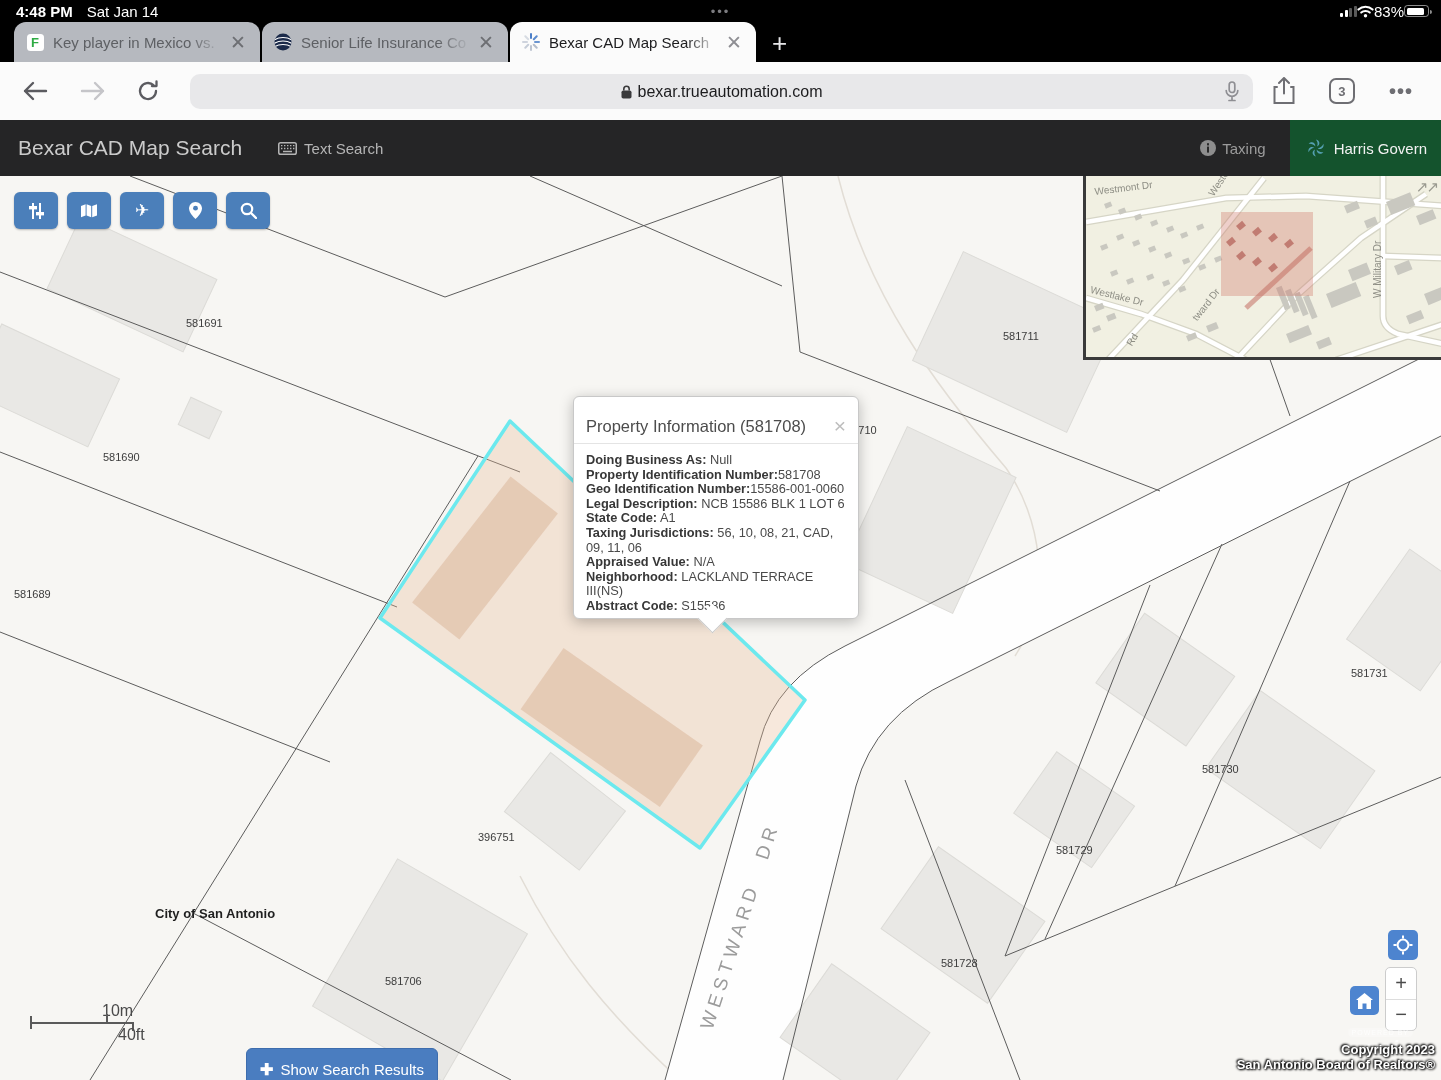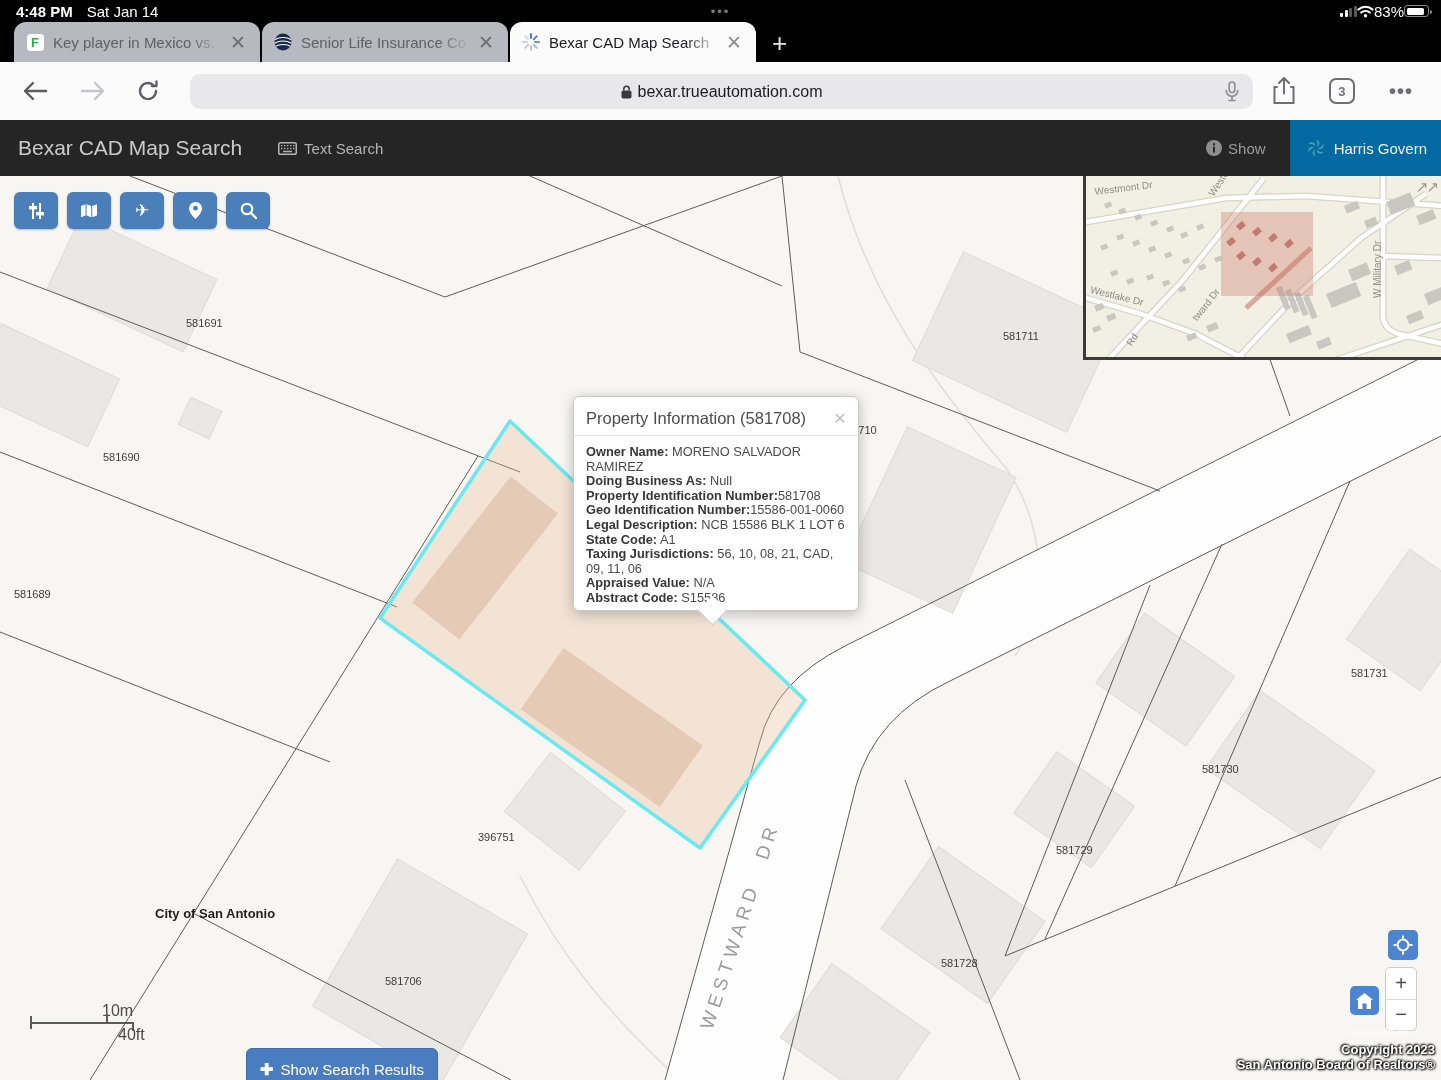--- a/index.html
+++ b/index.html
@@ -54,21 +54,21 @@
                 font-size:13px; font-weight:600; display:flex; align-items:center; justify-content:center; }
   .dots3 { color:#6e6e73; font-size:20px; letter-spacing:1px; font-weight:700; }
 
   
   .site-header { position:absolute; left:0; top:120px; width:100%; height:56px; background:#252526;
                  display:flex; align-items:center; color:#ccc; }
   .sh-title { font-size:21px; color:#cbcbcb; margin-left:18px; }
   .sh-textsearch { display:flex; align-items:center; gap:7px; margin-left:36px; color:#b5b5b5; font-size:15px; }
   .sh-right { position:absolute; right:0; top:0; height:56px; display:flex; align-items:center; }
   .sh-about { display:flex; align-items:center; gap:6px; color:#9b9b9b; font-size:15px; padding:0 24px; height:56px; }
-  .sh-brand { display:flex; align-items:center; gap:8px; background:#0369a1; height:56px; padding:0 14px 0 16px;
+  .sh-brand { display:flex; align-items:center; gap:8px; background:#14532d; height:56px; padding:0 14px 0 16px;
               color:#f2f2f2; font-size:15px; }
 
   
   .map { position:absolute; left:0; top:176px; width:1441px; height:904px; background:#f7f6f3; overflow:hidden; }
   .map svg.basemap { position:absolute; left:0; top:0; }
   .parcel-label { position:absolute; font-size:11px; color:#3c3c3c; white-space:nowrap;margin-top:29px; }
   .city-label { position:absolute; font-size:13px; font-weight:700; color:#1f1f1f; white-space:nowrap; }
   .street-label { position:absolute; left:740px; top:750px; transform:translate(-50%,-50%) rotate(-72deg);
                   font-size:19px; color:#9b9b9b; letter-spacing:5px; word-spacing:16px; white-space:nowrap; }
 
@@ -79,21 +79,21 @@
 
   
   .minimap { position:absolute; right:0; top:0; width:358px; height:184px; background:#f1f0e2;
              border-left:3px solid #3a3a3a; border-bottom:3px solid #3a3a3a; overflow:hidden; }
   .mm-label { position:absolute; font-size:10px; color:#8e8e85; white-space:nowrap; transform-origin:left top; }
   .mm-expand { position:absolute; right:4px; top:2px; color:#9a9a90; font-size:15px; letter-spacing:-2px; }
 
   
   .popup { position:absolute; left:573px; top:220px; width:286px; background:#fff; border:1px solid #c8c8c8;
            border-radius:6px; box-shadow:0 3px 14px rgba(0,0,0,.25); z-index:5; }
-  .popup-header { display:flex; padding:12px 12px 7px; border-bottom:1px solid #e4e4e4; }
+  .popup-header { display:flex; padding:20px 12px 7px; border-bottom:1px solid #e4e4e4; }
   .popup-title { flex:1; font-size:16.5px; color:#4c4c4c; }
   .popup-close { color:#bdbdbd; font-size:21px; line-height:18px; font-weight:400; }
   .popup-body { padding:9px 12px 4px; font-size:12.8px; line-height:14.6px; color:#4a4a4a; }
   .popup-body b { color:#373737; }
   .popup-actions { display:flex; padding:8px 12px 10px; }
   .pbtn { background:#4478bd; border:1px solid #3a6ba6; color:#fff; font-size:14.5px; height:33px;
           display:flex; align-items:center; justify-content:center; padding:0 14px;
           font-family:"Liberation Sans",sans-serif; }
   .pbtn + .pbtn { margin-left:-1px; }
   .pbtn:first-child { border-radius:4px 0 0 4px; }
@@ -255,21 +255,21 @@
       </svg>
       <span>Text Search</span>
     </span>
     <div class="sh-right">
       <span class="sh-about">
         <svg width="16" height="16" viewBox="0 0 16 16">
           <circle cx="8" cy="8" r="8" fill="#8e8e8e"></circle>
           <rect x="7" y="6.6" width="2" height="6" fill="#2a2a2a"></rect>
           <rect x="7" y="3.2" width="2" height="2.2" fill="#2a2a2a"></rect>
         </svg>
-        <span>Show</span>
+        <span>Taxing</span>
       </span>
       <span class="sh-brand">
         <svg width="20" height="20" viewBox="0 0 20 20">
           <g fill="#55a0b2">
             <path d="M10 1.5 C14 2.5 14.6 7 11 8.6 C12.2 6 11.6 3.6 10 1.5 Z"></path>
             <path d="M10 1.5 C14 2.5 14.6 7 11 8.6 C12.2 6 11.6 3.6 10 1.5 Z" transform="rotate(60 10 10)"></path>
             <path d="M10 1.5 C14 2.5 14.6 7 11 8.6 C12.2 6 11.6 3.6 10 1.5 Z" transform="rotate(120 10 10)"></path>
             <path d="M10 1.5 C14 2.5 14.6 7 11 8.6 C12.2 6 11.6 3.6 10 1.5 Z" transform="rotate(180 10 10)"></path>
             <path d="M10 1.5 C14 2.5 14.6 7 11 8.6 C12.2 6 11.6 3.6 10 1.5 Z" transform="rotate(240 10 10)"></path>
             <path d="M10 1.5 C14 2.5 14.6 7 11 8.6 C12.2 6 11.6 3.6 10 1.5 Z" transform="rotate(300 10 10)"></path>
@@ -475,28 +475,28 @@
         </div>
       <div class="mm-expand">↗↗</div>
     </div>
 
     <div class="popup">
       <div class="popup-header">
         <span class="popup-title">Property Information (581708)</span>
         <span class="popup-close">×</span>
       </div>
       <div class="popup-body" id="popup-fields">
-          <div><b>Owner Name:</b><span> MORENO SALVADOR RAMIREZ</span></div>
           <div><b>Doing Business As:</b><span> Null</span></div>
           <div><b>Property Identification Number:</b><span>581708</span></div>
           <div><b>Geo Identification Number:</b><span>15586-001-0060</span></div>
           <div><b>Legal Description:</b><span> NCB 15586 BLK 1 LOT 6</span></div>
           <div><b>State Code:</b><span> A1</span></div>
           <div><b>Taxing Jurisdictions:</b><span> 56, 10, 08, 21, CAD, 09, 11, 06</span></div>
           <div><b>Appraised Value:</b><span> N/A</span></div>
+          <div><b>Neighborhood:</b><span> LACKLAND TERRACE III(NS)</span></div>
           <div><b>Abstract Code:</b><span> S15586</span></div>
         </div>
       <div class="popup-pointer"></div>
     </div>
 
     <div class="scalebar">
       <span class="sb-10m">10m</span>
       <div class="sb-line"></div>
         <div class="sb-tick-l"></div>
         <div class="sb-tick-m"></div>

